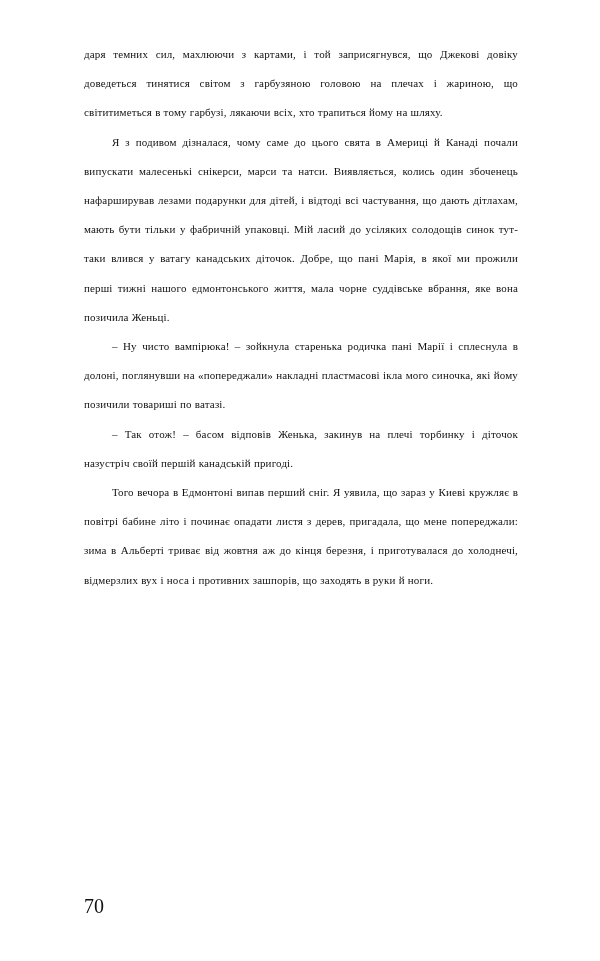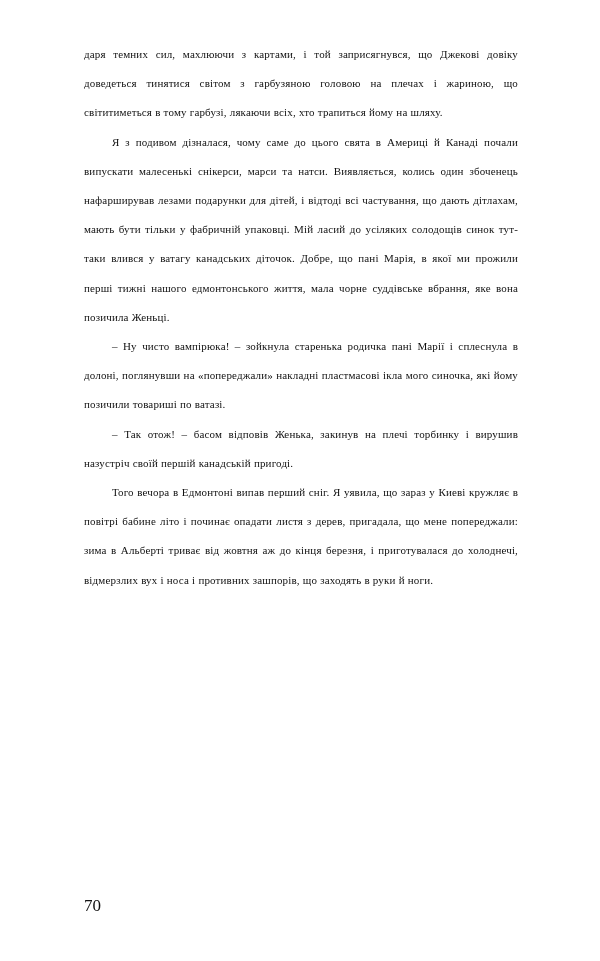--- a/index.html
+++ b/index.html
@@ -35,30 +35,30 @@
     text-indent: 28px;
   }
   .para + .para {
     margin-top: 0;
     font-family: Liberation Serif, serif;
   }
   .page-number {
     position: absolute;
     left: 84px;
     top: 896px;
-    font-size: 17px;
+    font-size: 20px;
     line-height: 20px;
     color: #111111;
   }
 </style>
 </head>
 <body>
 
 <div class="page">
   <div class="text-block">
     <p class="para">даря темних сил, махлюючи з картами, і той заприсягнувся, що Джекові довіку доведеться тинятися світом з гарбузяною головою на плечах і жариною, що світитиметься в тому гарбузі, лякаючи всіх, хто трапиться йому на шляху.</p>
     <p class="para indent">Я з подивом дізналася, чому саме до цього свята в Америці й Канаді почали випускати малесенькі снікерси, марси та натси. Виявляється, колись один збоченець нафарширував лезами подарунки для дітей, і відтоді всі частування, що дають дітлахам, мають бути тільки у фабричній упаковці. Мій ласий до усіляких солодощів синок тут-таки влився у ватагу канадських діточок. Добре, що пані Марія, в якої ми прожили перші тижні нашого едмонтонського життя, мала чорне суддівське вбрання, яке вона позичила Женьці.</p>
     <p class="para indent">– Ну чисто вампірюка! – зойкнула старенька родичка пані Марії і сплеснула в долоні, поглянувши на «попереджали» накладні пластмасові ікла мого синочка, які йому позичили товариші по ватазі.</p>
-    <p class="para indent">– Так отож! – басом відповів Женька, закинув на плечі торбинку і вирушив назустріч своїй першій канадській пригоді.</p>
+    <p class="para indent">– Так отож! – басом відповів Женька, закинув на плечі торбинку і діточок назустріч своїй першій канадській пригоді.</p>
     <p class="para indent">Того вечора в Едмонтоні випав перший сніг. Я уявила, що зараз у Киеві кружляє в повітрі бабине літо і починає опадати листя з дерев, пригадала, що мене попереджали: зима в Альберті триває від жовтня аж до кінця березня, і приготувалася до холоднечі, відмерзлих вух і носа і противних зашпорів, що заходять в руки й ноги.</p>
   </div>
   <div class="page-number">70</div>
 </div>
 
 </body></html>

